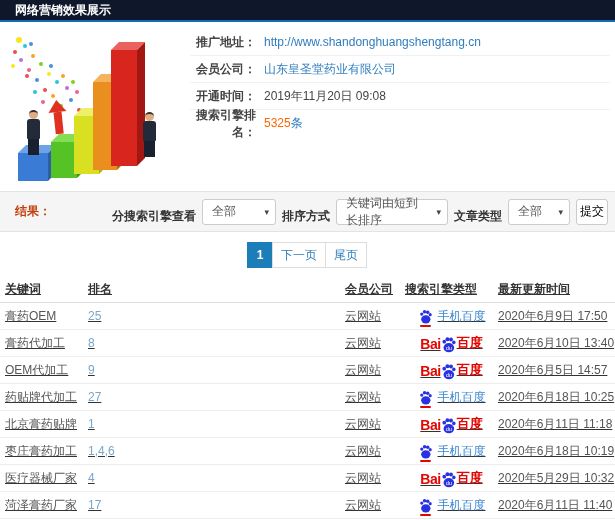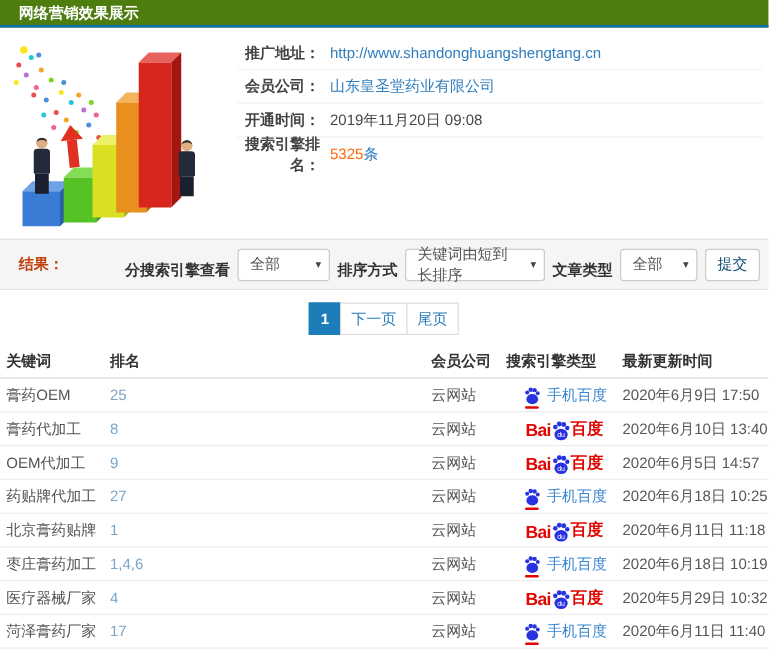--- a/index.html
+++ b/index.html
@@ -2,21 +2,21 @@
 <html><head>
 <meta charset="utf-8">
 <style>
   * { margin:0; padding:0; box-sizing:border-box; }
   html,body { background:#fff; }
   body { font-family:"Liberation Sans","DejaVu Sans",sans-serif; font-size:12px; color:#333; }
   .app { position:relative; width:615px; height:520px; background:#fff; overflow:hidden; }
 
   
   .topbar { position:absolute; left:0; top:0; width:615px; height:22px;
-    background:#4d7c0f; border-bottom:2px solid #0e6fb8; color:#fff;
+    background:#0f172a; border-bottom:2px solid #0e6fb8; color:#fff;
     font-weight:bold; line-height:20px; padding-left:15px; }
 
   
   .info-section { position:absolute; left:0; top:24px; width:615px; height:167px; }
 
   
   .illus { position:absolute; left:5px; top:6px; width:180px; height:158px; }
   .bar3d { position:absolute; }
   .bar3d .f { position:relative; }
   .bar3d .t { position:absolute; left:4px; top:-8px; height:8px; transform:skewX(-45deg); }
@@ -52,31 +52,31 @@
   .filterbar { position:absolute; left:0; top:191px; width:615px; height:41px;
     background:#f5f5f5; border-top:1px solid #e3e3e3; border-bottom:1px solid #e3e3e3;
     display:flex; align-items:center; }
   .result-label { font-weight:bold; color:#c2410c; margin-left:15px;text-align:center; }
   .filter-right { margin-left:auto; margin-right:7px; display:flex; align-items:flex-end; gap:6px; }
   .f-label { font-weight:bold; color:#333; white-space:nowrap; }
   .sel { height:26px; background:#fff; border:1px solid #ccc; border-radius:3px;
     display:flex; align-items:center; padding:0 6px 0 9px; color:#555; cursor:pointer; }
   .sel .arr { margin-left:auto; padding-left:8px; font-size:9px; color:#444; }
   .sel-1 { width:74px; } .sel-2 { width:112px; } .sel-3 { width:62px; }
-  .btn-submit { height:26px; width:44px; background:#fff; border:1px solid #ccc; border-radius:3px;
-    color:#0c4a6e; cursor:pointer; font-size:12px; }
+  .btn-submit { height:26px; width:32px; background:#fff; border:1px solid #ccc; border-radius:3px;
+    color:#000000; cursor:pointer; font-size:12px; }
 
   
   .pager { position:absolute; left:0; top:242px; width:615px; display:flex; justify-content:center; }
   .pg { min-width:26px; height:26px; line-height:24px; text-align:center; padding:0 8px;
     border:1px solid #ddd; background:#fff; color:#2a7bb9; cursor:pointer; margin-left:-1px; }
   .pg.active { background:#1d7db9; border-color:#1d7db9; color:#fff; font-weight:bold; }
 
   
-  .tbl { position:absolute; left:0; top:277px; width:615px; }
+  .tbl { position:absolute; left:0; top:277px; width:615px;text-decoration:underline; }
   .trow { display:grid; grid-template-columns:83px 257px 60px 93px 1fr; align-items:center;
     padding-left:5px; height:27px; border-bottom:1px solid #ededed; color:#555; }
   .trow.thead { height:26px; font-weight:bold; color:#333; border-bottom:1px solid #dcdcdc; }
   .cell-rank { color:#7aa5c9; }
   .cell-engine { display:flex; justify-content:center; align-items:center; }
 
   
   .eng-mobile { display:inline-flex; align-items:center; gap:5px; color:#3a87d0; }
   .paw-wrap { position:relative; width:15px; height:15px; }
   .paw-wrap svg { display:block; }

